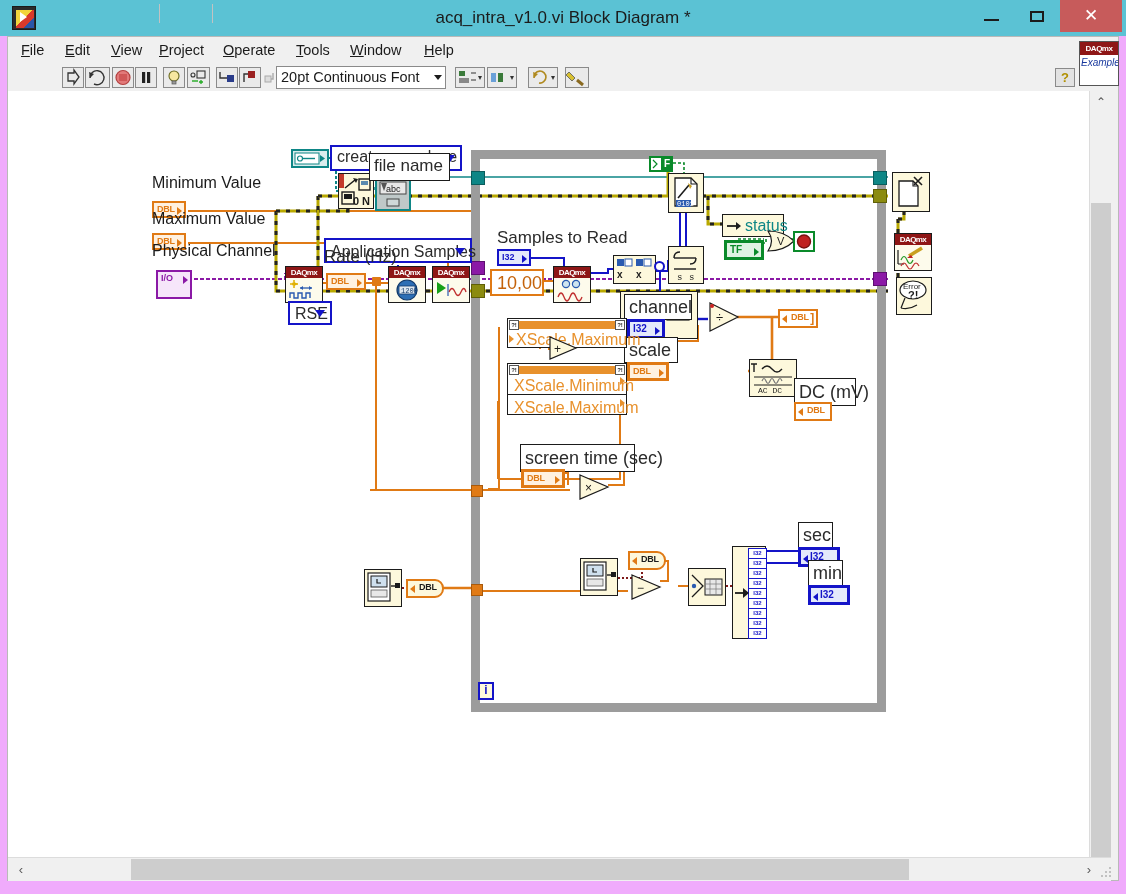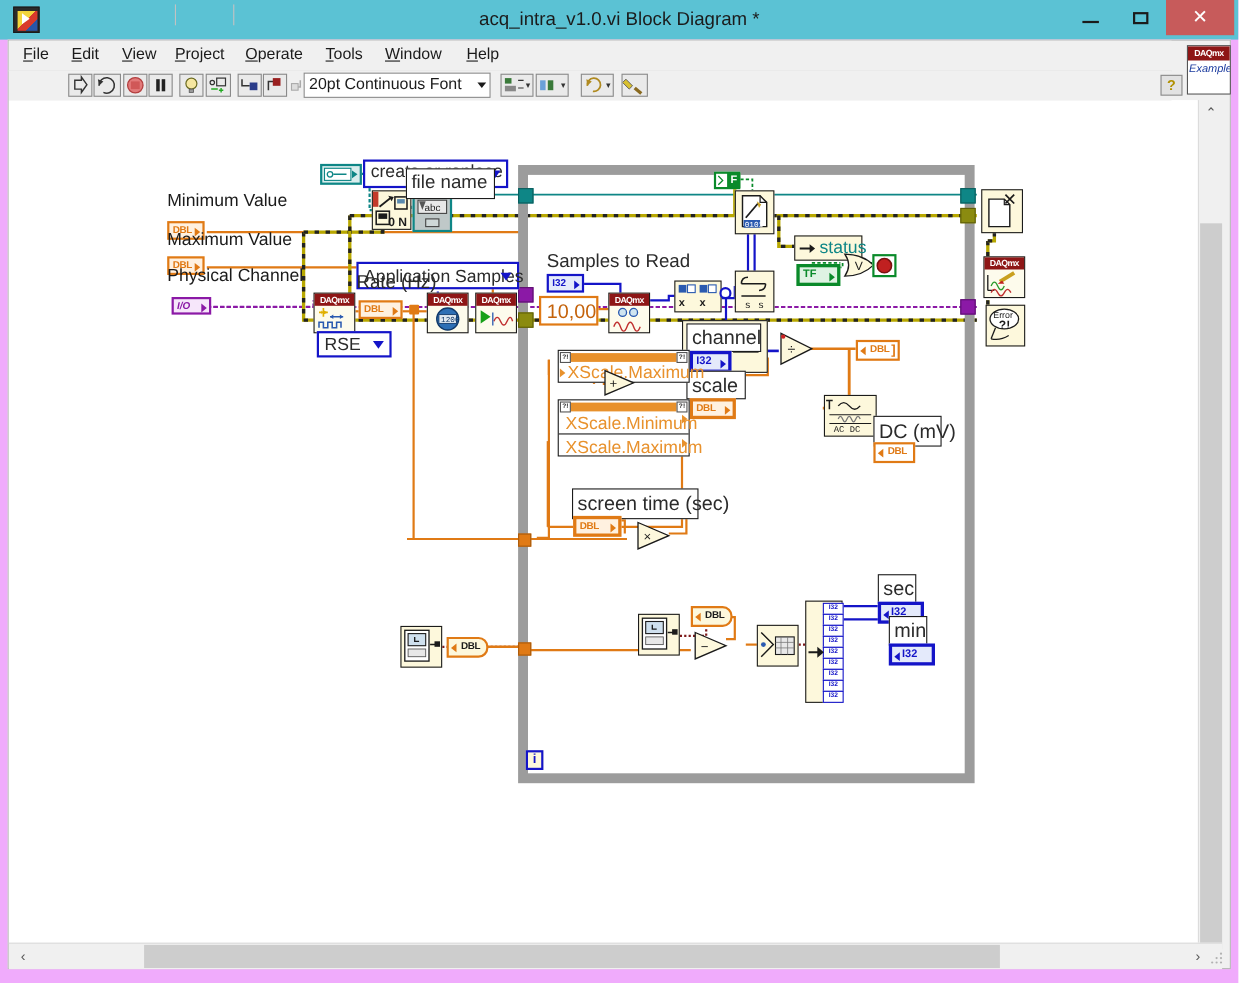--- a/index.html
+++ b/index.html
@@ -322,29 +322,28 @@
   .term-i32 .arl {
     position: absolute; left: 2px; top: 4px;
     width: 0; height: 0;
     border-top: 4px solid transparent;
     border-bottom: 4px solid transparent;
     border-right: 5px solid #1414C8;
   }
   .term-i32.ind { padding-left: 9px; }
 
   .term-io {
-    height: 16px;
+    height: 29px;
     border: 2px solid #8B19A6;
     background: #ffffff;
     box-sizing: border-box;
     font-size: 9px; font-weight: bold;
     color: #8B19A6;
     line-height: 13px;
     padding-left: 3px;
-    font-style: italic;
   }
   .term-io .ar {
     position: absolute; right: 2px; top: 4px;
     width: 0; height: 0;
     border-top: 4px solid transparent;
     border-bottom: 4px solid transparent;
     border-left: 5px solid #8B19A6;
   }
   .term-tf {
     height: 17px;
@@ -816,21 +815,21 @@
       <svg width="36" height="24" viewBox="0 0 36 24" style="position:absolute;left:0;top:11px;">
         <path d="M6 4 l2 4 4 -2 -4 -2 -2 4 z" fill="#E0B000"></path>
         <path d="M4 6 h8 M8 2 v8" stroke="#E0B000" stroke-width="1.5"></path>
         <path d="M14 10 h12" stroke="#2a5ab0" stroke-width="1.3"></path>
         <path d="M14 10 l3 -2 v4 z" fill="#2a5ab0"></path>
         <path d="M26 10 l-3 -2 v4 z" fill="#2a5ab0"></path>
         <path d="M4 20 v-5 h4 v5 h4 v-5 h4 v5 h4 v-5 h4 v5" fill="none" stroke="#2a5ab0" stroke-width="1.4"></path>
       </svg>
     </div>
 
-    <div class="lv enumc" style="left:280px;top:210px;width:68px;height:24px;padding:0 5px 0 5px;line-height:22px;">
+    <div class="lv enumc" style="left:280px;top:210px;width:44px;height:24px;padding:0 5px 0 5px;line-height:22px;">
       <span>RSE</span><span class="ar"></span>
     </div>
 
     <div class="lv enumc" style="left:316px;top:147px;width:148px;height:25px;line-height:21px;">
       <span>Application Samples</span><span class="ar"></span>
     </div>
 
     <div class="lv lbl" style="left:316px;top:157px;font-size:17px;color:#2b2b2b;">Rate (Hz)</div>
 
     <div class="lv term ctrl" style="left:318px;top:182px;width:40px;">

